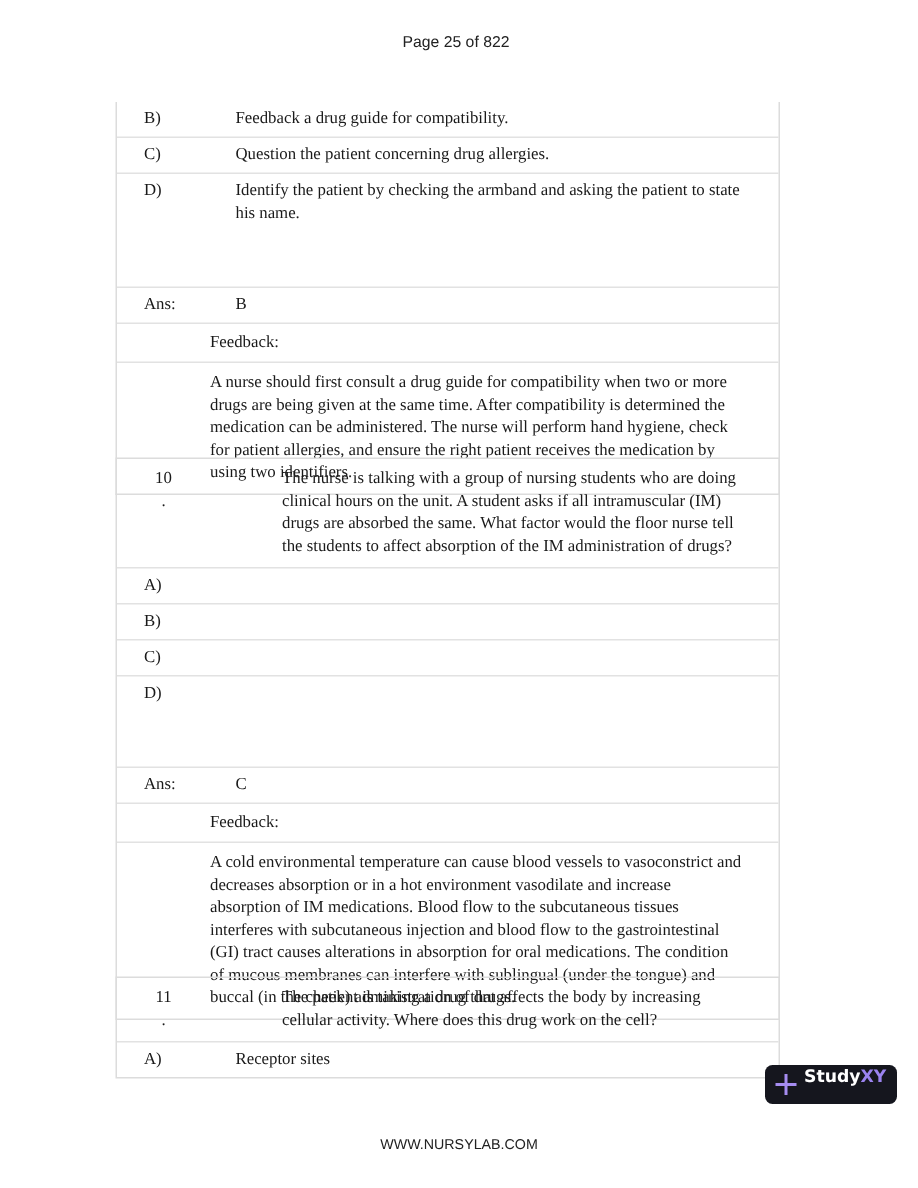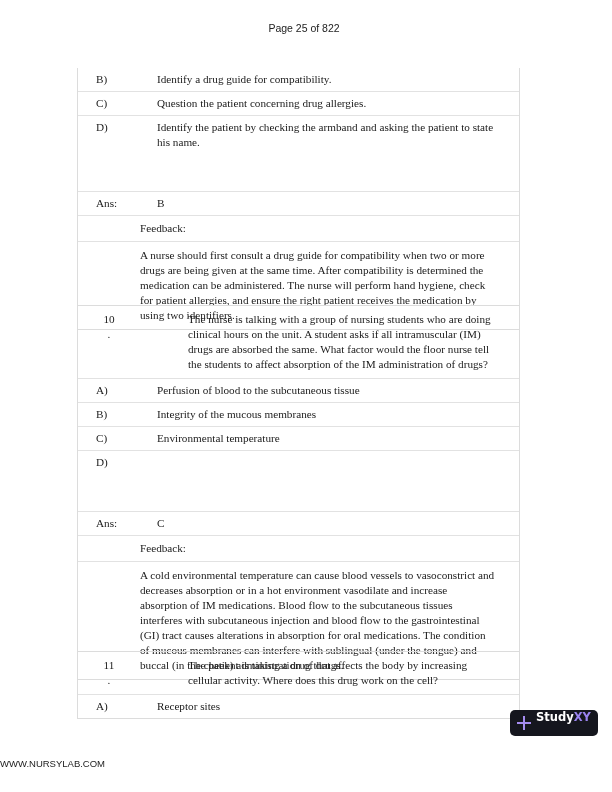--- a/index.html
+++ b/index.html
@@ -5,21 +5,21 @@
     html, body { margin: 0; padding: 0; }
     body {
       width: 612px; height: 792px; background: #ffffff; position: relative;
       overflow: hidden; color: #1a1a1a;
     }
     .page-header {
       position: absolute; top: 22px; left: 0; width: 608px; text-align: center;
       font-family: "Liberation Sans", sans-serif; font-size: 10.5px; color: #222;
     }
     .page-footer {
-      position: absolute; top: 758px; left: 0; width: 612px; text-align: left;
+      position: absolute; top: 758px; left: 0; width: 612px; text-align: center;
       font-family: "Liberation Sans", sans-serif; font-size: 9.5px; color: #222;
     }
     .qtable {
       position: absolute; left: 77px; width: 441px;
       border: 1px solid #dcdcdc; border-top: none;
       font-family: "Liberation Serif", serif; font-size: 11.2px; line-height: 15px;
     }
     .qtable.top-open { border-top: none; }
     .qtable.boxed { border-top: 1px solid #dcdcdc; }
     .row {
@@ -54,21 +54,21 @@
     .badge .xy { color: #9b83f0; }
   </style>
 </head>
 <body>
 
 <div class="page-header">Page 25 of 822</div>
 
 <div class="qtable top-open" style="top:68px;">
   <div class="row opt">
     <div class="c-label">B)</div>
-    <div class="c-text">Identify a drug guide for compatibility.</div>
+    <div class="c-text">Feedback a drug guide for compatibility.</div>
   </div>
   <div class="row opt">
     <div class="c-label">C)</div>
     <div class="c-text">Question the patient concerning drug allergies.</div>
   </div>
   <div class="row opt">
     <div class="c-label">D)</div>
     <div class="c-text">Identify the patient by checking the armband and asking the patient to state his name.</div>
   </div>
   <div class="row ans">
@@ -86,29 +86,26 @@
 <div class="qtable boxed" style="top:305px;">
   <div class="row q">
     <div class="c-label">
       <span>10</span>
       <span class="dot">.</span>
     </div>
     <div class="c-text">The nurse is talking with a group of nursing students who are doing clinical hours on the unit. A student asks if all intramuscular (IM) drugs are absorbed the same. What factor would the floor nurse tell the students to affect absorption of the IM administration of drugs?</div>
   </div>
   <div class="row opt">
     <div class="c-label">A)</div>
-    <div class="c-text">Perfusion of blood to the subcutaneous tissue</div>
   </div>
   <div class="row opt">
     <div class="c-label">B)</div>
-    <div class="c-text">Integrity of the mucous membranes</div>
   </div>
   <div class="row opt">
     <div class="c-label">C)</div>
-    <div class="c-text">Environmental temperature</div>
   </div>
   <div class="row opt">
     <div class="c-label">D)</div>
   </div>
   <div class="row ans">
     <div class="c-label">Ans:</div>
     <div class="c-text">C</div>
   </div>
   <div class="row fbh">
     <div class="c-text" style="padding-left:62px;">Feedback:</div>

